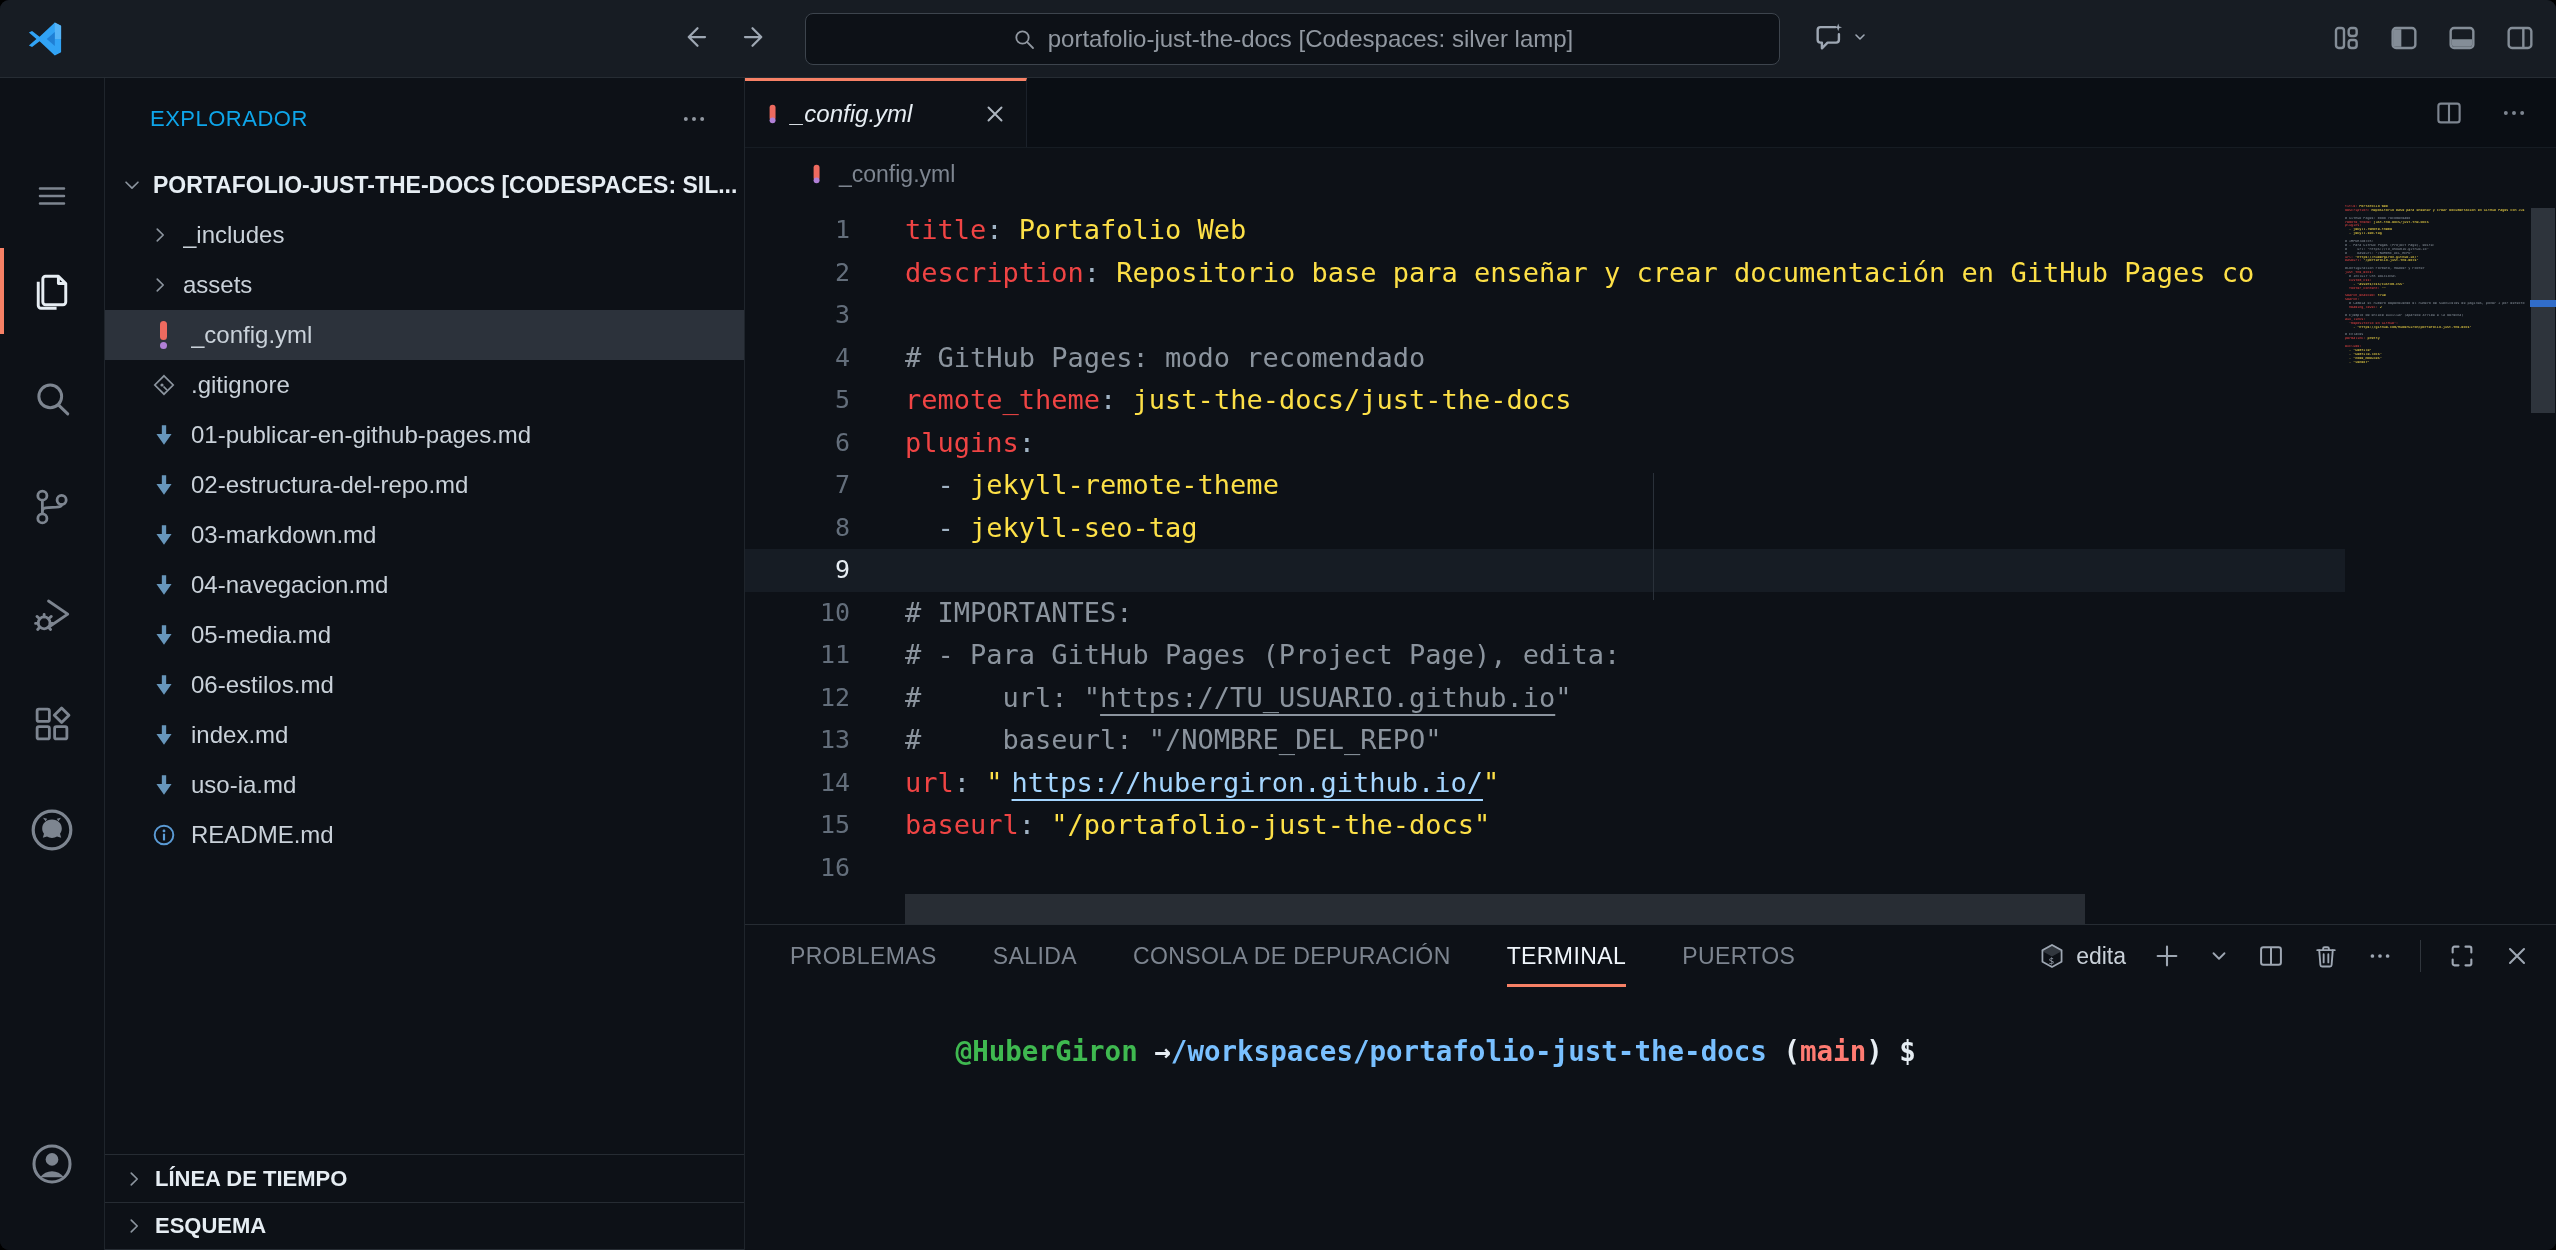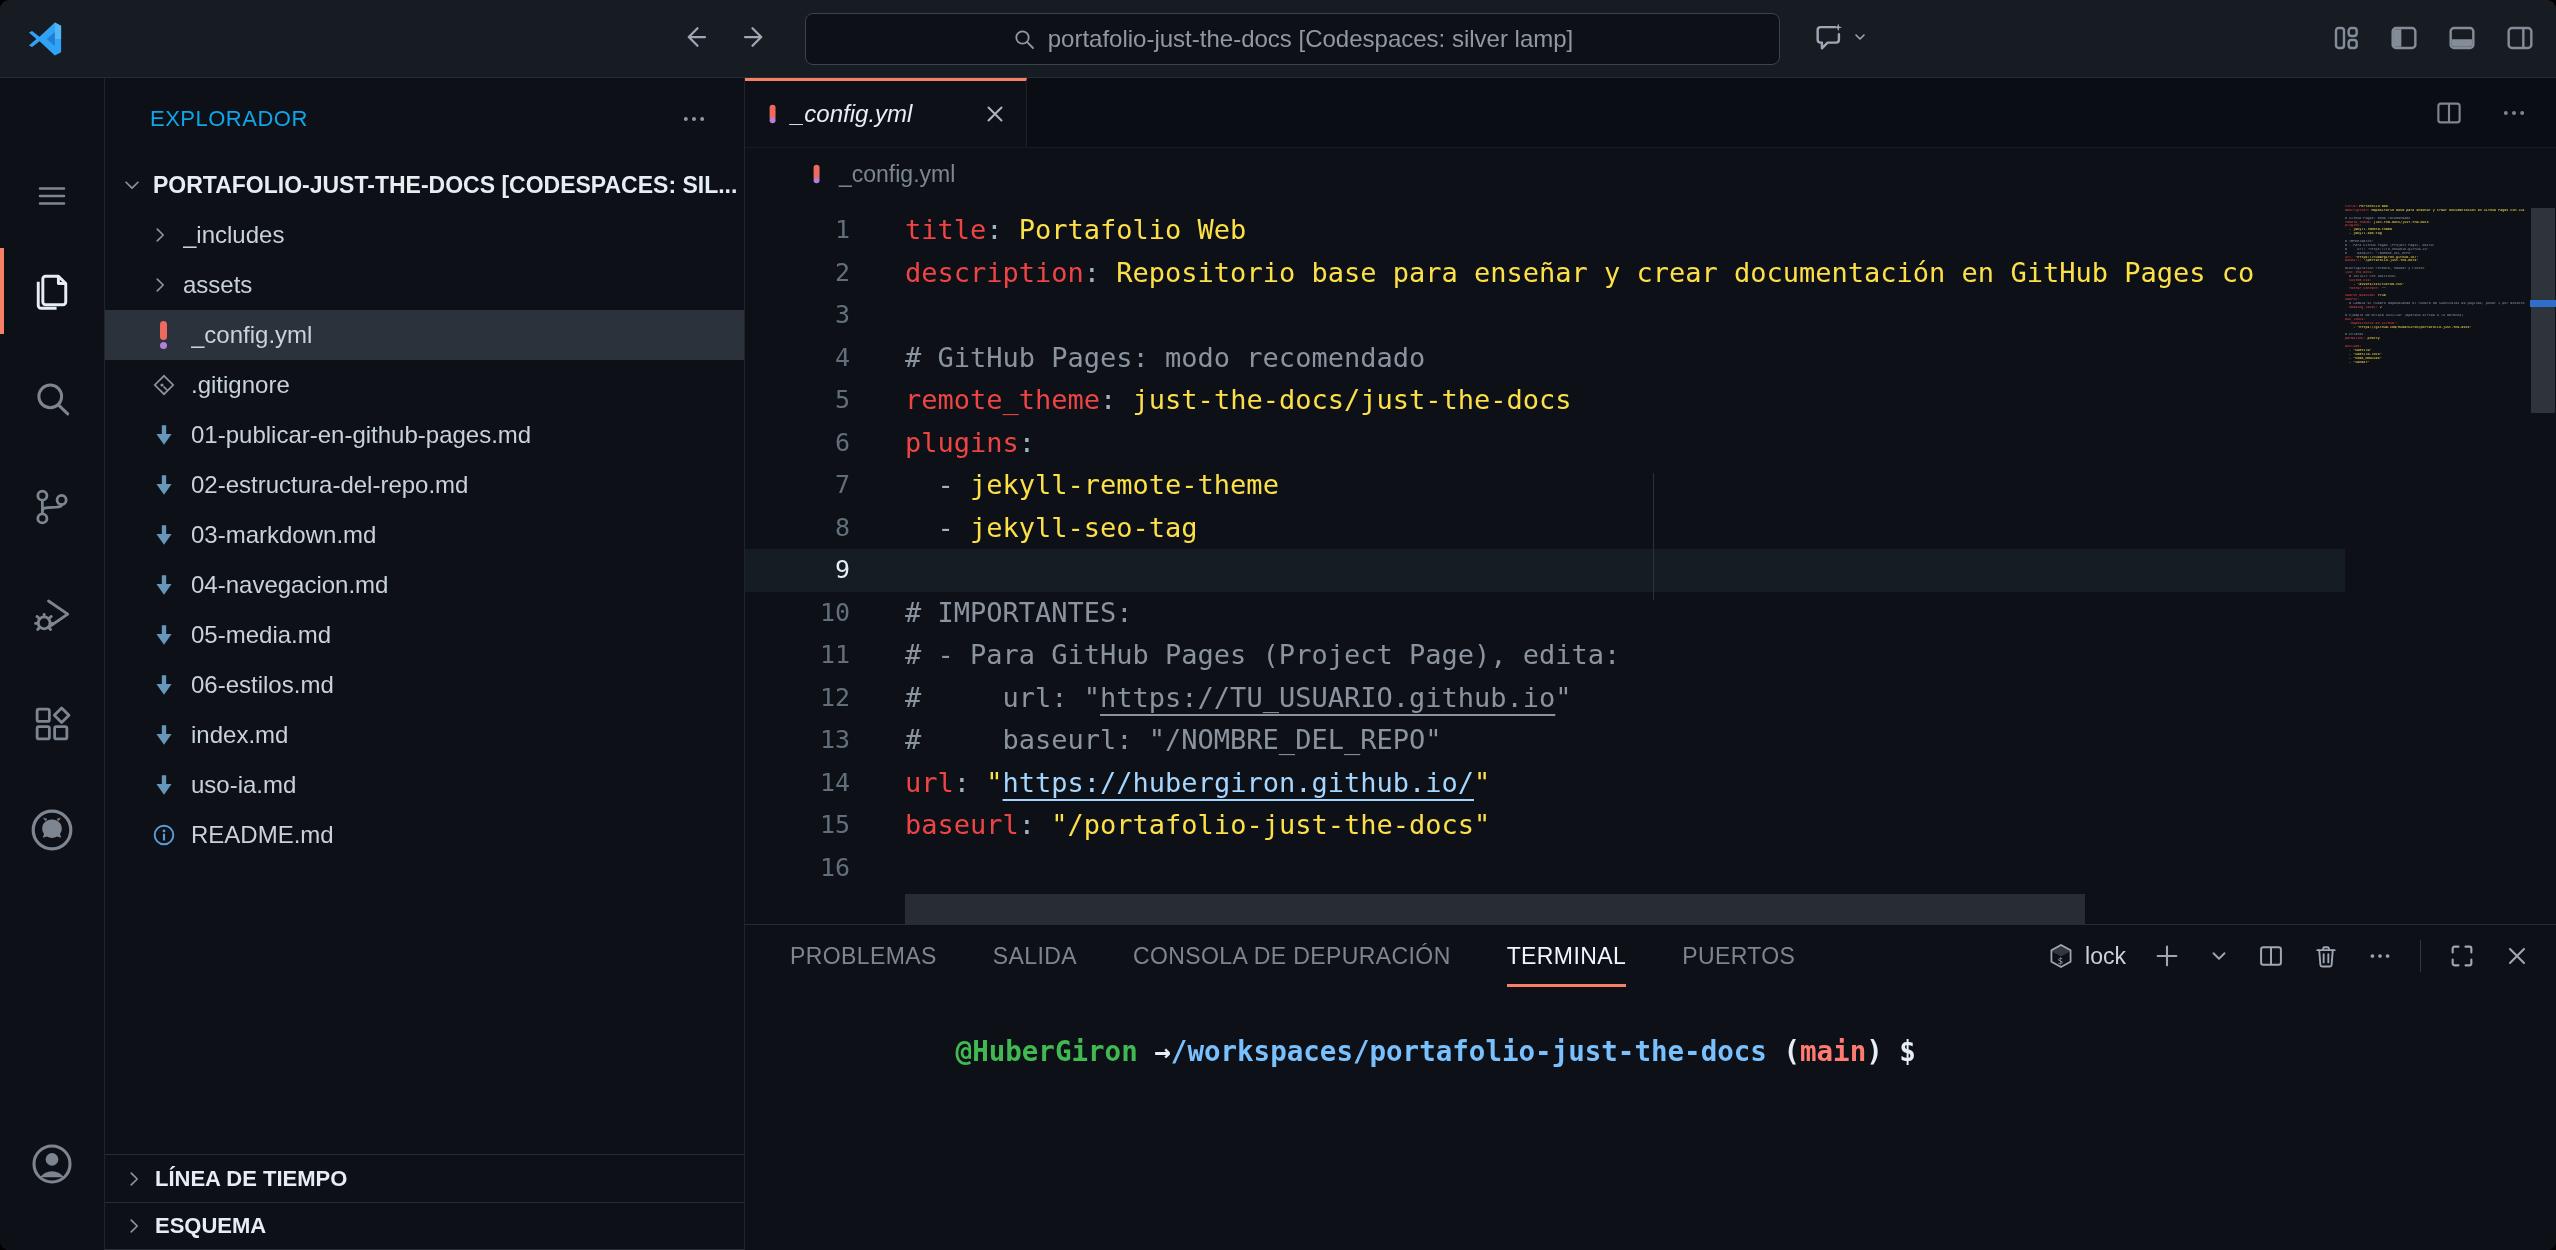--- a/index.html
+++ b/index.html
@@ -73,21 +73,21 @@
 
   
   .code-area { position:relative; flex:1; overflow:hidden; font-family:"DejaVu Sans Mono", monospace; font-size:27px; }
   .code-lines { position:absolute; top:9px; left:0; width:1600px; }
   .cl { display:flex; height:42.5px; line-height:42.5px; white-space:pre; }
   .cl .ln { flex:none; width:105px; text-align:right; color:#636e7b; font-size:25px; }
   .cl .ct { flex:1; padding-left:55px; overflow:hidden; }
   .cl.cur { background:#161c24; }
   .cl.cur .ln { color:#e6edf3; }
   .k { color:#ef4444; } .p { color:#a0b3c4; } .v { color:#fde047; } .c { color:#8b949e; }
-  .vu { color:#a5d6ff; text-decoration:underline; text-underline-offset:7px; text-decoration-thickness:2px; }
+  .vu { color:#a5d6ff; text-decoration:underline; text-underline-offset:7px; text-decoration-thickness:2px;margin-left:9px; }
   .cu { color:#8b949e; text-decoration:underline; text-underline-offset:7px; text-decoration-thickness:2px; }
   .indent-guide { position:absolute; left:908px; top:273px; width:1px; height:127px; background:#2a313a; }
   .minimap { position:absolute; left:1600px; top:5px; width:185px; bottom:0; overflow:hidden;
              font-family:"DejaVu Sans Mono", monospace; font-size:3.4px; line-height:3.9px; white-space:pre; }
   .mm-line { height:3.9px; overflow:hidden; }
   .vscroll { position:absolute; right:0; top:0; width:26px; bottom:0; }
   .vslider { position:absolute; top:8px; height:205px; left:1px; right:1px; background:rgba(110,118,129,.35); }
   .bluemark { position:absolute; top:100px; height:7px; left:0; right:0; background:#316dca; }
   .hscroll { position:absolute; left:160px; width:1180px; bottom:0; height:30px; background:rgba(110,118,129,.28); }
 
@@ -468,21 +468,21 @@
             <div class="ptab">PUERTOS</div>
             <div class="panel-actions">
             <span class="bash-group">
               <span>
                 <svg width="28" height="28" viewBox="0 0 24 24" fill="none" stroke="#9ea7b3" stroke-width="1.5" stroke-linejoin="round">
                   <path d="M12 2.5 L20.2 7 V17 L12 21.5 L3.8 17 V7 Z"></path>
                   <path d="M12 2.5 L20.2 7 L12 11.5 L3.8 7 Z" fill="#9ea7b3" opacity=".25"></path>
                   <text x="9" y="19" font-size="8" fill="#9ea7b3" stroke="none" font-family="DejaVu Sans Mono, monospace">$</text>
                 </svg>
               </span>
-              <span>lock</span>
+              <span>edita</span>
             </span>
             <span>
               <svg width="28" height="28" viewBox="0 0 24 24" fill="none" stroke="#9ea7b3" stroke-width="1.8" stroke-linecap="round">
                   <path d="M12 4 V20 M4 12 H20"></path>
                 </svg>
             </span>
             <span>
               <svg width="22" height="22" viewBox="0 0 24 24" fill="none" stroke="#9ea7b3" stroke-width="2" stroke-linecap="round" stroke-linejoin="round">
                   <path d="M6 9 L12 15 L18 9"></path>
                 </svg>

